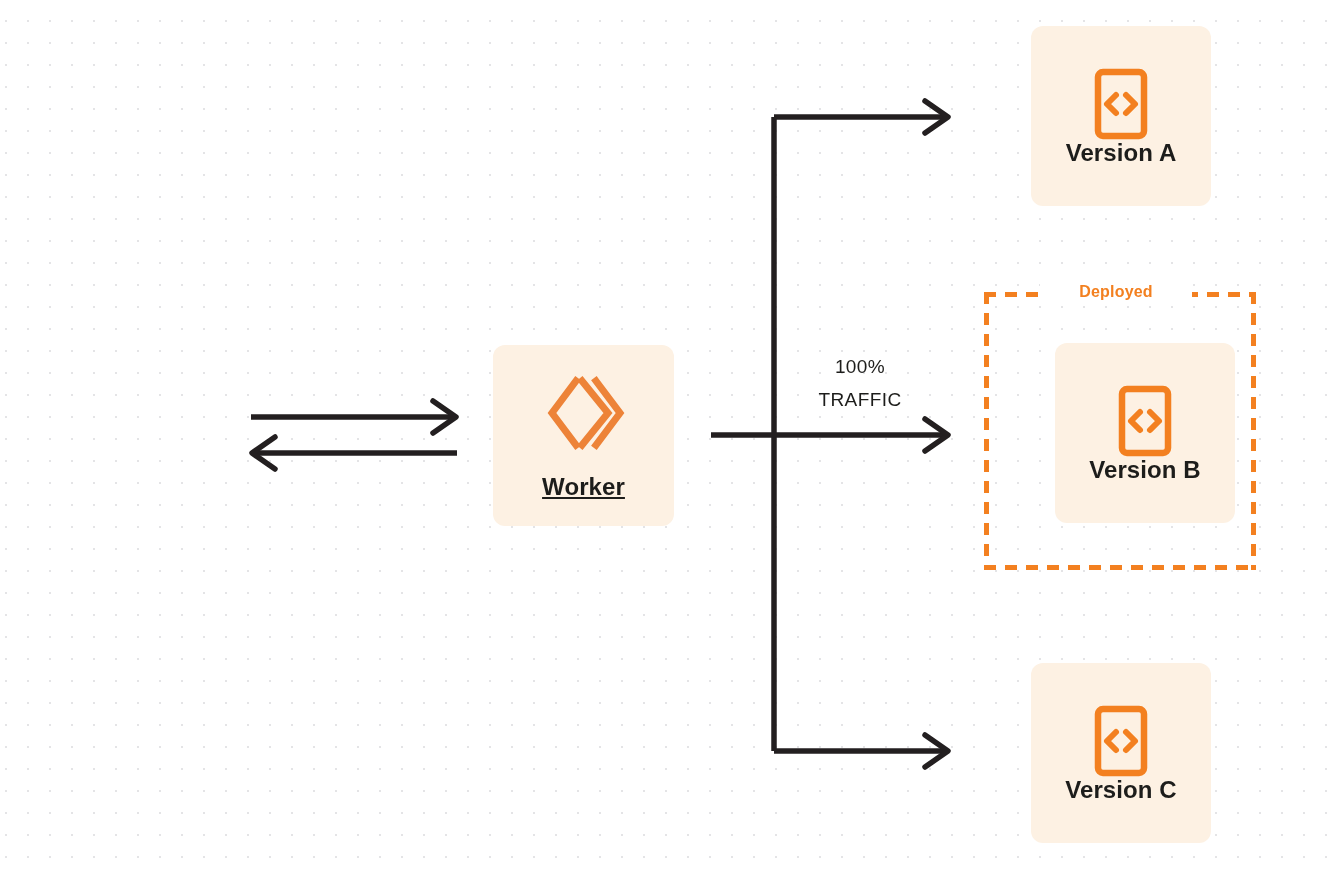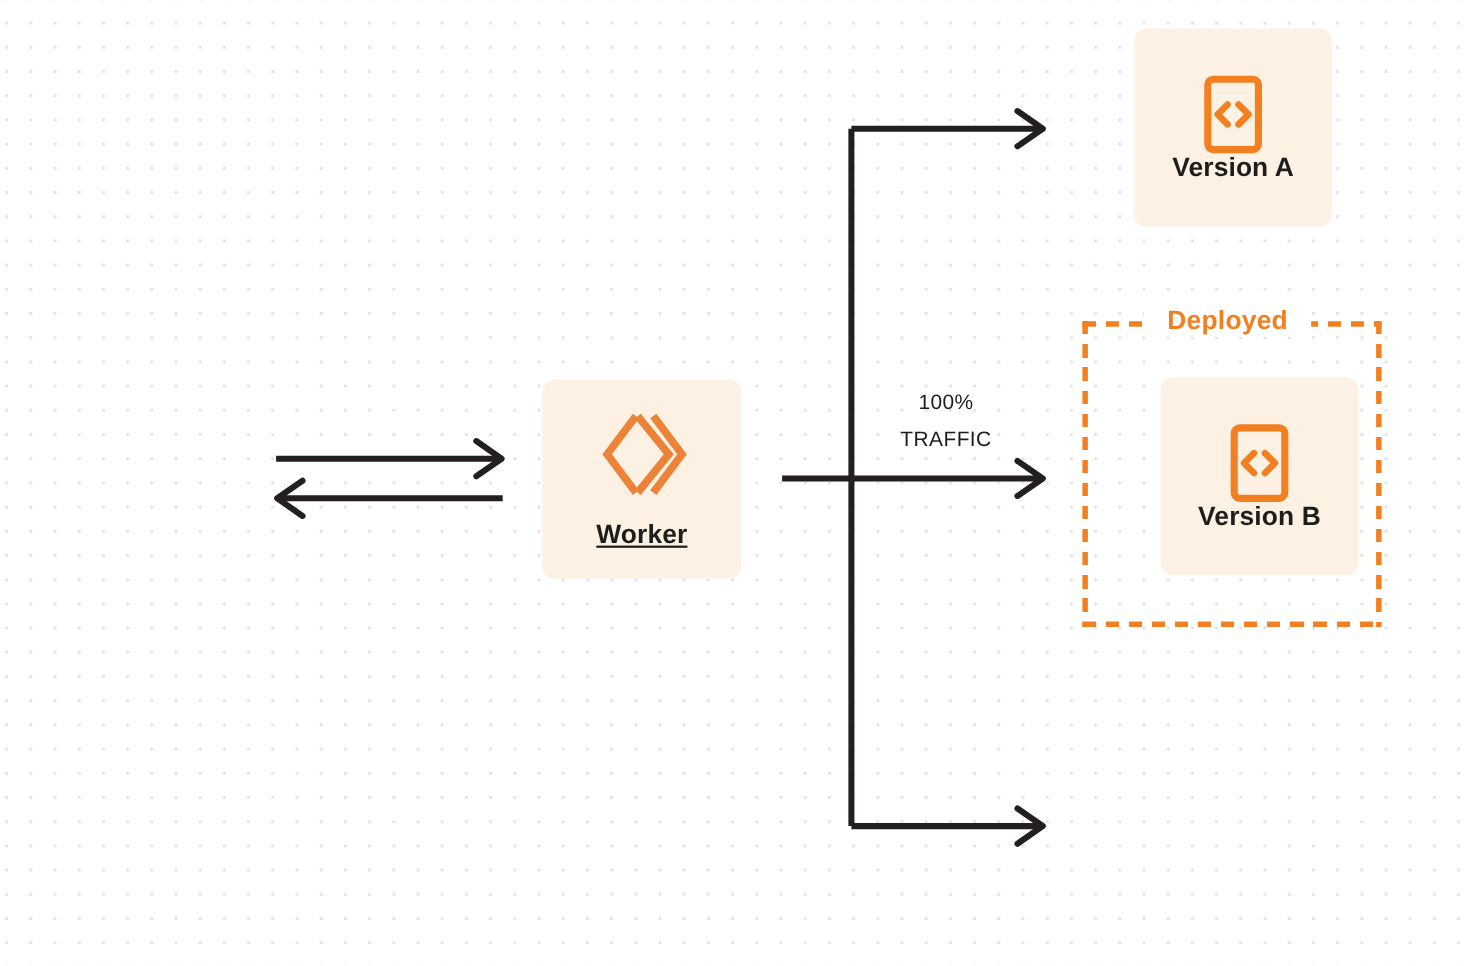--- a/index.html
+++ b/index.html
@@ -106,21 +106,21 @@
   #dash-bottom    { left: 0px;   top: 273px; width: 272px; }
   #dash-left      { left: 0px;   top: 0px;   height: 278px;}
   #dash-right     { left: 267px; top: 0px;   height: 278px;}
 
   #deployed-label {
     position: absolute;
     left: 56px;
     top: -14px;
     width: 152px;
     text-align: center;
-    font-size: 24px;
+    font-size: 16px;
     font-weight: bold;
     color: #f38020;
     background: #ffffff;
     line-height: 28px;
     letter-spacing: 0.2px;
   }
 
   
   #connectors {
     position: absolute;
@@ -229,14 +229,26 @@
         <rect x="5" y="5" width="46" height="64" rx="5" ry="5" fill="none" stroke="#f38020" stroke-width="6.5"></rect>
         <g fill="none" stroke="#f38020" stroke-width="6" stroke-linecap="round" stroke-linejoin="round">
           <polyline points="23,28 14,37 23,46"></polyline>
           <polyline points="33,28 42,37 33,46"></polyline>
         </g>
       </svg>
     </span>
     <div class="node-label">Version B</div>
   </div>
 
+  <div class="node version-node" id="version-c-node">
+    <span class="icon-wrap">
+      <svg class="code-icon" viewBox="0 0 56 74" xmlns="http://www.w3.org/2000/svg">
+        <rect x="5" y="5" width="46" height="64" rx="5" ry="5" fill="none" stroke="#f38020" stroke-width="6.5"></rect>
+        <g fill="none" stroke="#f38020" stroke-width="6" stroke-linecap="round" stroke-linejoin="round">
+          <polyline points="23,28 14,37 23,46"></polyline>
+          <polyline points="33,28 42,37 33,46"></polyline>
+        </g>
+      </svg>
+    </span>
+    <div class="node-label">Version C</div>
+  </div>
 
 </div>
 
 </body></html>

